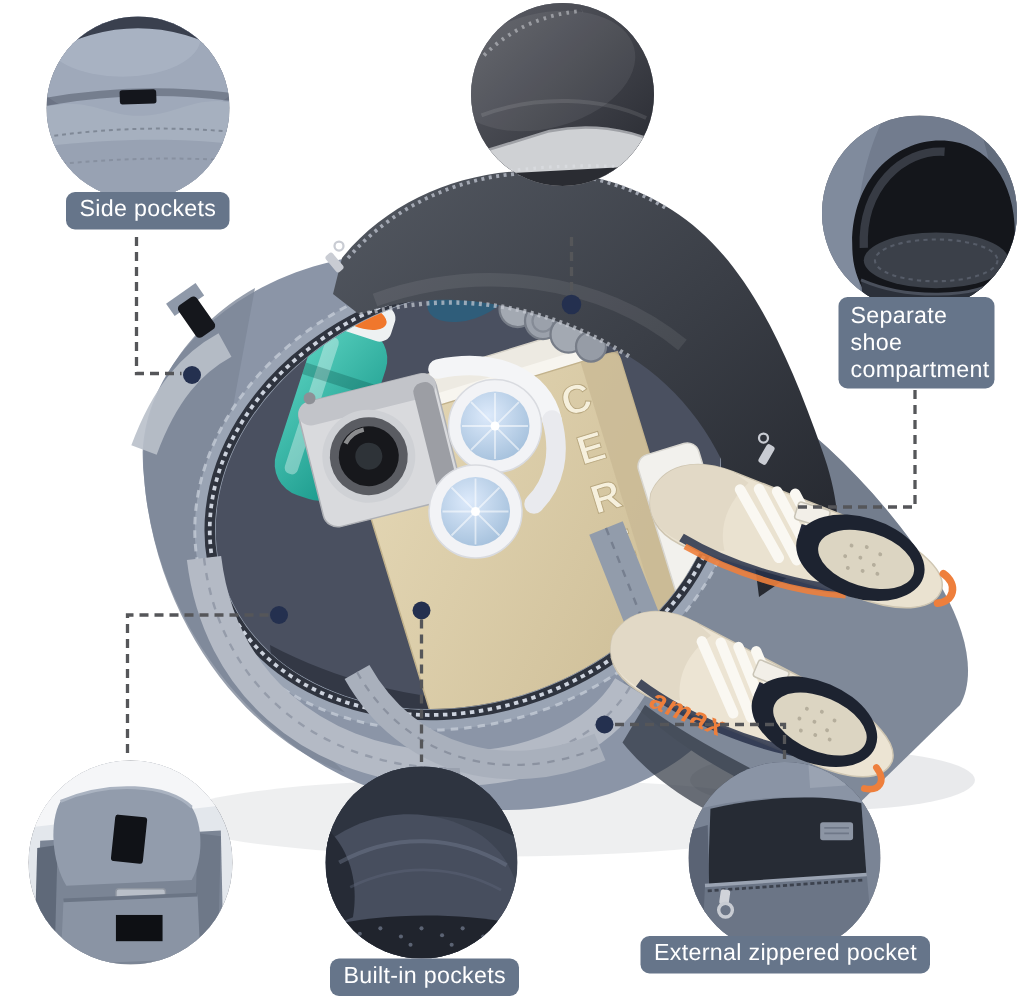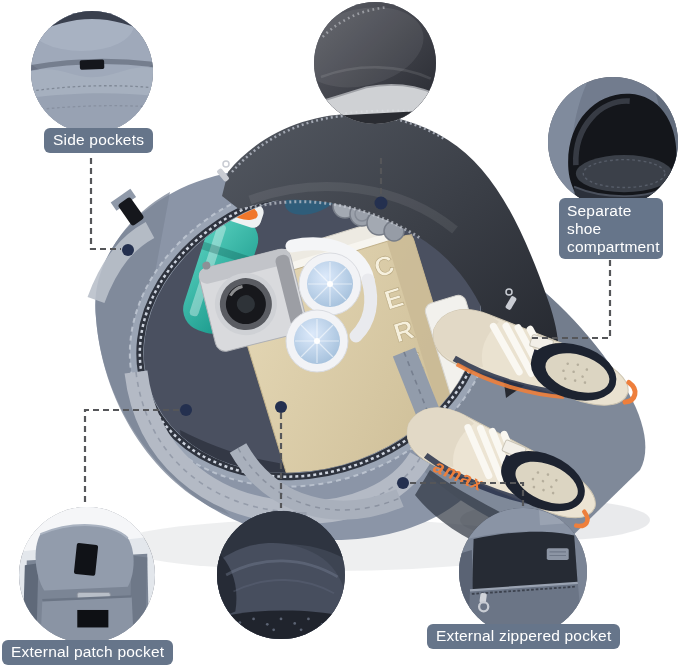--- a/index.html
+++ b/index.html
@@ -361,16 +361,16 @@
       <path d="M12,90 L130,82 L134,128 C90,140 40,142 10,136 Z" fill="#6b7586"></path>
       <path d="M12,90 L130,82" stroke="#9aa3b2" stroke-width="2.5"></path>
       <path d="M14,94 L128,86" stroke="#3c424e" stroke-width="2" stroke-dasharray="3 2"></path>
       <rect x="23" y="93" width="7" height="11" rx="2" fill="#d0d3d9" transform="rotate(8 26 98)"></rect>
       <circle cx="27" cy="108" r="5" fill="none" stroke="#c8ccd3" stroke-width="2.5"></circle>
     </svg>
   </div>
 
   <div class="callout-label" style="left:44px;top:128px;">Side pockets</div>
   <div class="callout-label two-line" style="left:547px;top:198px;margin-left:12px;">Separate shoe compartment</div>
-  <div class="callout-label" style="left:2px;top:640px;">External patch pocket</div>
+  <div class="callout-label" style="left:220px;top:639px;">Built-in pockets</div>
   <div class="callout-label" style="left:427px;top:624px;">External zippered pocket</div>
 
 </div>
 
 </body></html>

